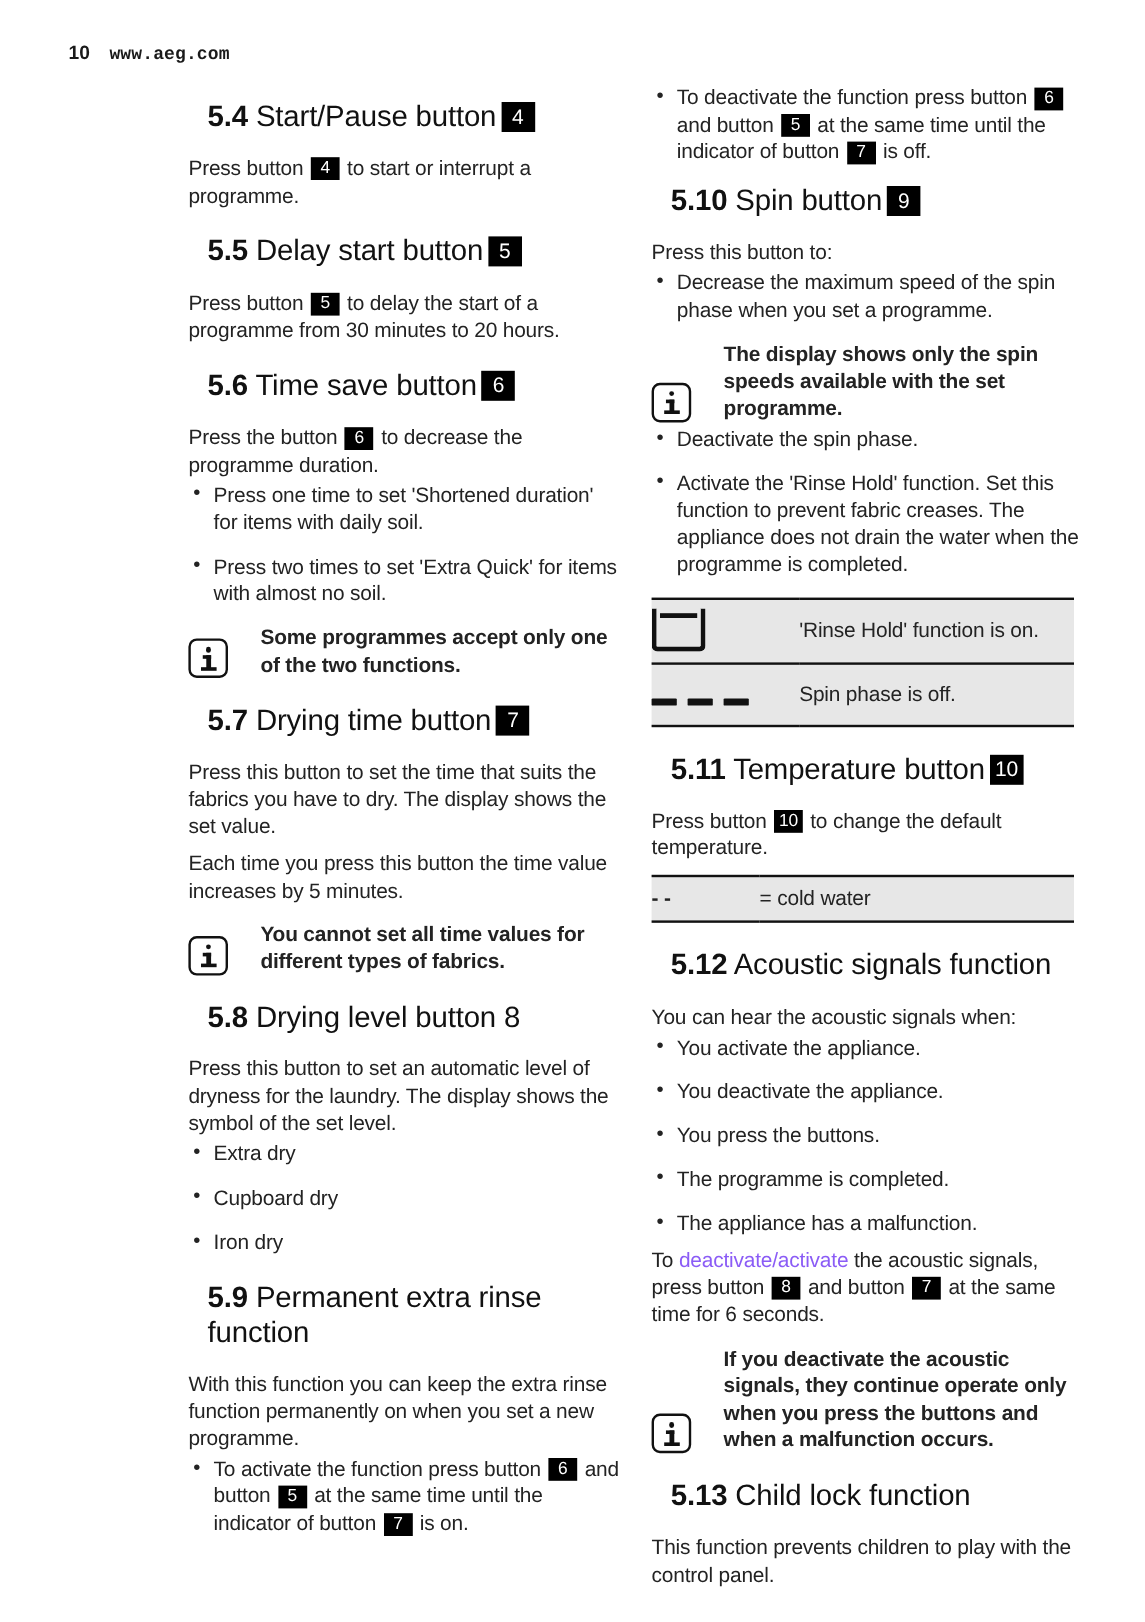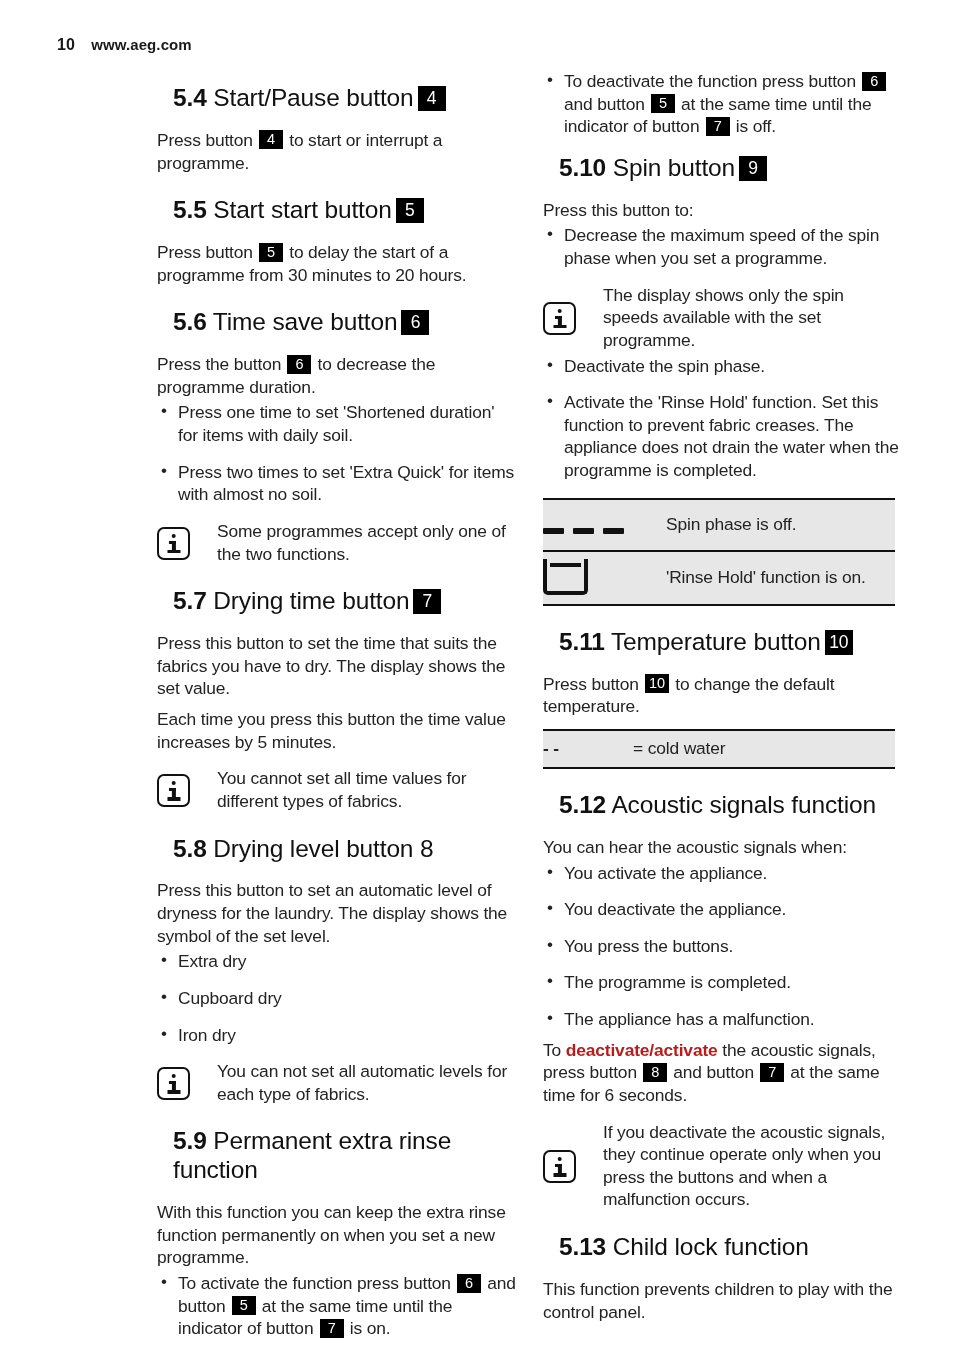--- a/index.html
+++ b/index.html
@@ -25,21 +25,21 @@
     align-items: baseline;
     gap: 16px;
   }
   .page-number {
     font-family: "Liberation Sans", sans-serif;
     font-weight: bold;
     font-size: 16px;
     letter-spacing: 0.2px;
   }
   .site-url {
-    font-family: Liberation Sans, sans-serif;
+    font-family: Liberation Mono, monospace;
     font-weight: bold;
     font-size: 15px;
     letter-spacing: 0.1px;
   }
 
   
   .columns {
     position: absolute;
     top: 68px;
     left: 0;
@@ -129,21 +129,22 @@
     min-width: 20px;
     padding: 0 4px;
     vertical-align: 2px;
     margin-left: 4px;
   }
 
   
   .note {
     display: flex;
     margin-top: 14px;
-    align-items: center;
+    align-items: flex-end;
+    font-weight: bold;
   }
   .note-icon {
     flex: 0 0 auto;
     width: 33px;
     height: 33px;
     border: 2.4px solid #111;
     border-radius: 7px;
     box-sizing: border-box;
     position: relative;
     margin-top: 1px;
@@ -261,21 +262,21 @@
   td.cold-sym {
     font-family: "Liberation Sans", sans-serif;
     font-size: 17.4px;
     font-weight: bold;
     padding-left: 10px;
     width: 90px;
   }
   table.cold-table { margin-top: 11px; }
   table.cold-table td { padding: 6px 0 8px 0; }
 
-  b.strong { font-weight: bold; color: #b91c1c; }
+  b.strong { font-weight: normal; color: #8b5cf6; }
 </style>
 </head>
 <body>
 
 <div class="page-header">
   <span class="page-number">10</span>
   <span class="site-url">www.aeg.com</span>
 </div>
 
 <div class="columns">
@@ -286,21 +287,21 @@
       <h2 class="section-heading">
         <span class="num">5.4</span>
         <span>Start/Pause button</span><span class="key">4</span>
       </h2>
       <p class="body-text"><span>Press button </span><span class="key">4</span><span> to start or interrupt a programme.</span></p>
     </div>
 
     <div class="sec">
       <h2 class="section-heading">
         <span class="num">5.5</span>
-        <span>Start start button</span><span class="key">5</span>
+        <span>Delay start button</span><span class="key">5</span>
       </h2>
       <p class="body-text"><span>Press button </span><span class="key">5</span><span> to delay the start of a programme from 30 minutes to 20 hours.</span></p>
     </div>
 
     <div class="sec">
       <h2 class="section-heading">
         <span class="num">5.6</span>
         <span>Time save button</span><span class="key">6</span>
       </h2>
       <p class="body-text"><span>Press the button </span><span class="key">6</span><span> to decrease the programme duration.</span></p>
@@ -341,29 +342,20 @@
       <h2 class="section-heading">
         <span class="num">5.8</span>
         <span>Drying level button 8</span>
       </h2>
       <p class="body-text">Press this button to set an automatic level of dryness for the laundry. The display shows the symbol of the set level.</p>
       <ul class="bullets">
         <li>Extra dry</li>
         <li>Cupboard dry</li>
         <li>Iron dry</li>
       </ul>
-      <div class="note">
-        <div class="note-icon">
-          <span class="i-dot"></span>
-            <span class="i-serif"></span>
-            <span class="i-stem"></span>
-            <span class="i-base"></span>
-        </div>
-        <div class="note-text">You can not set all automatic levels for each type of fabrics.</div>
-      </div>
     </div>
 
     <div class="sec">
       <h2 class="section-heading">
         <span class="num">5.9</span>
         <span>Permanent extra rinse function</span>
       </h2>
       <p class="body-text">With this function you can keep the extra rinse function permanently on when you set a new programme.</p>
       <ul class="bullets">
         <li><span>To activate the function press button </span><span class="key">6</span><span> and button </span><span class="key">5</span><span> at the same time until the indicator of button </span><span class="key">7</span><span> is on.</span></li>
@@ -397,33 +389,33 @@
         <div class="note-text">The display shows only the spin speeds available with the set programme.</div>
       </div>
       <ul class="bullets">
         <li>Deactivate the spin phase.</li>
         <li>Activate the 'Rinse Hold' function. Set this function to prevent fabric creases. The appliance does not drain the water when the programme is completed.</li>
       </ul>
       <table class="symbol-table">
         <tbody>
             <tr>
           <td class="sym-cell">
+            <div class="sym-tub"></div>
+          </td>
+          <td class="desc-cell">'Rinse Hold' function is on.</td>
+        </tr>
+        <tr>
+          <td class="sym-cell">
             <div class="sym-dashes">
                   <span></span>
                   <span></span>
                   <span></span>
                 </div>
           </td>
           <td class="desc-cell">Spin phase is off.</td>
-        </tr>
-        <tr>
-          <td class="sym-cell">
-            <div class="sym-tub"></div>
-          </td>
-          <td class="desc-cell">'Rinse Hold' function is on.</td>
         </tr>
       </tbody>
         </table>
     </div>
 
     <div class="sec">
       <h2 class="section-heading">
         <span class="num">5.11</span>
         <span>Temperature button</span><span class="key">10</span>
       </h2>

